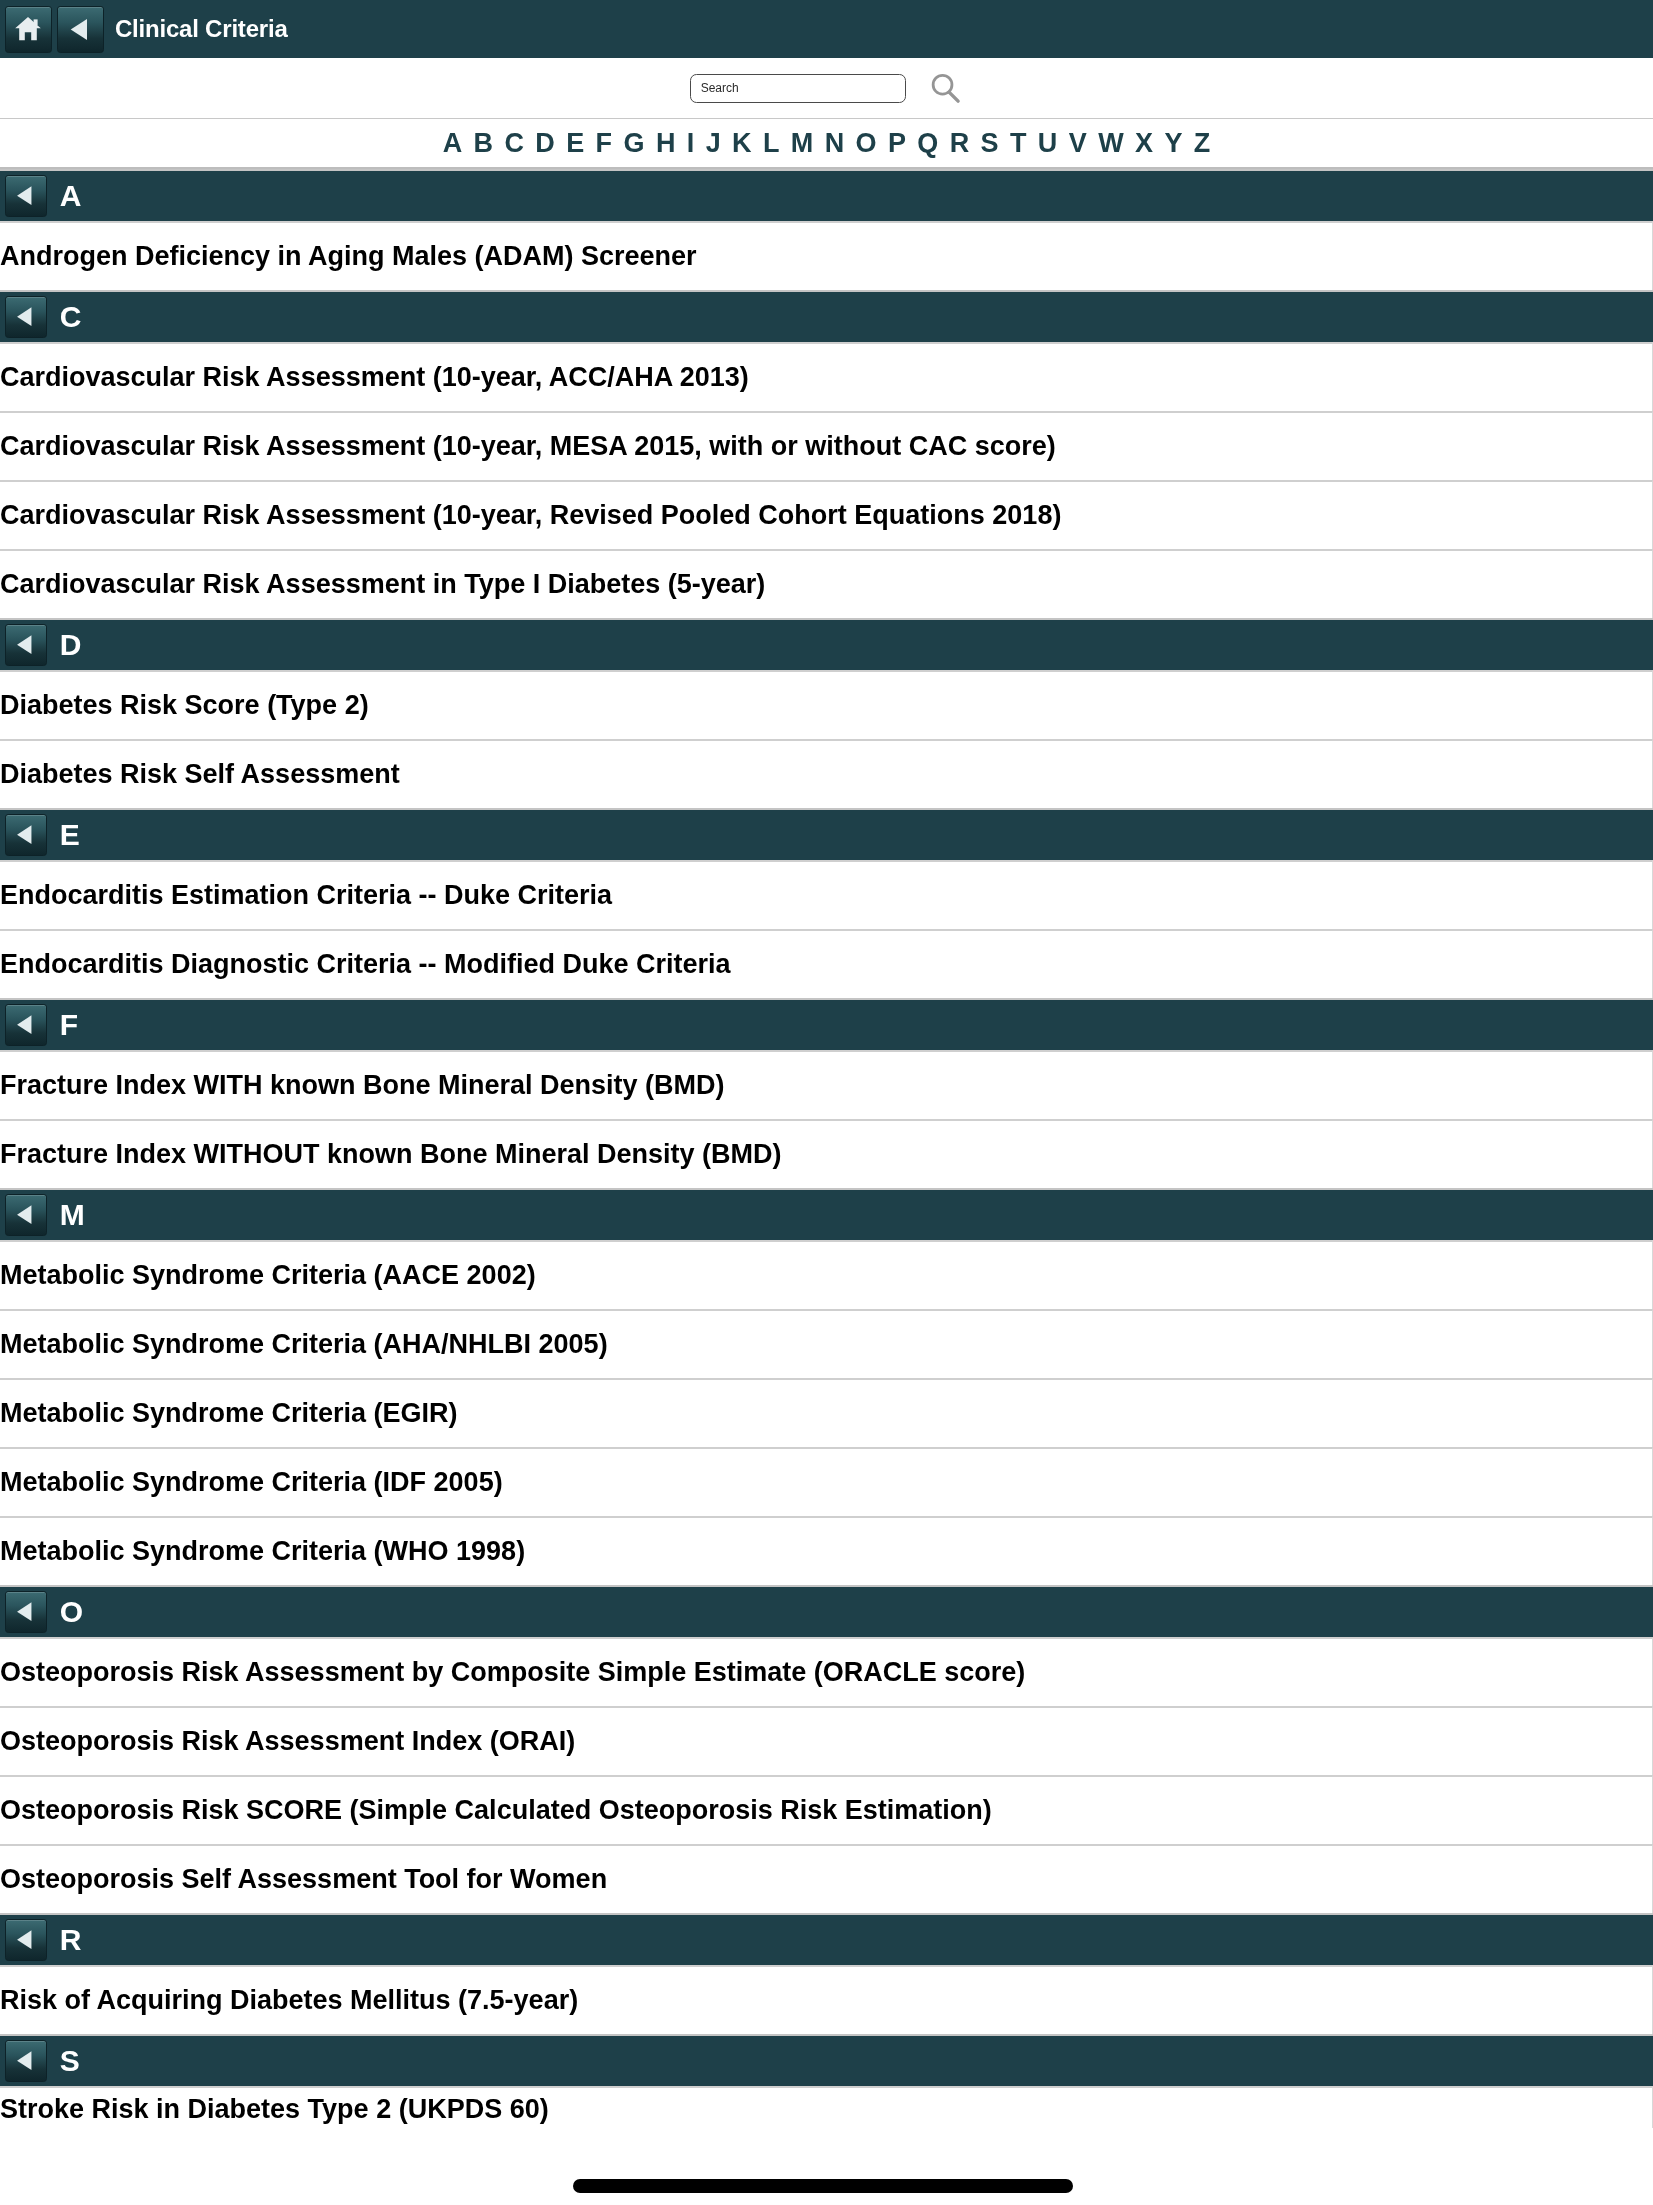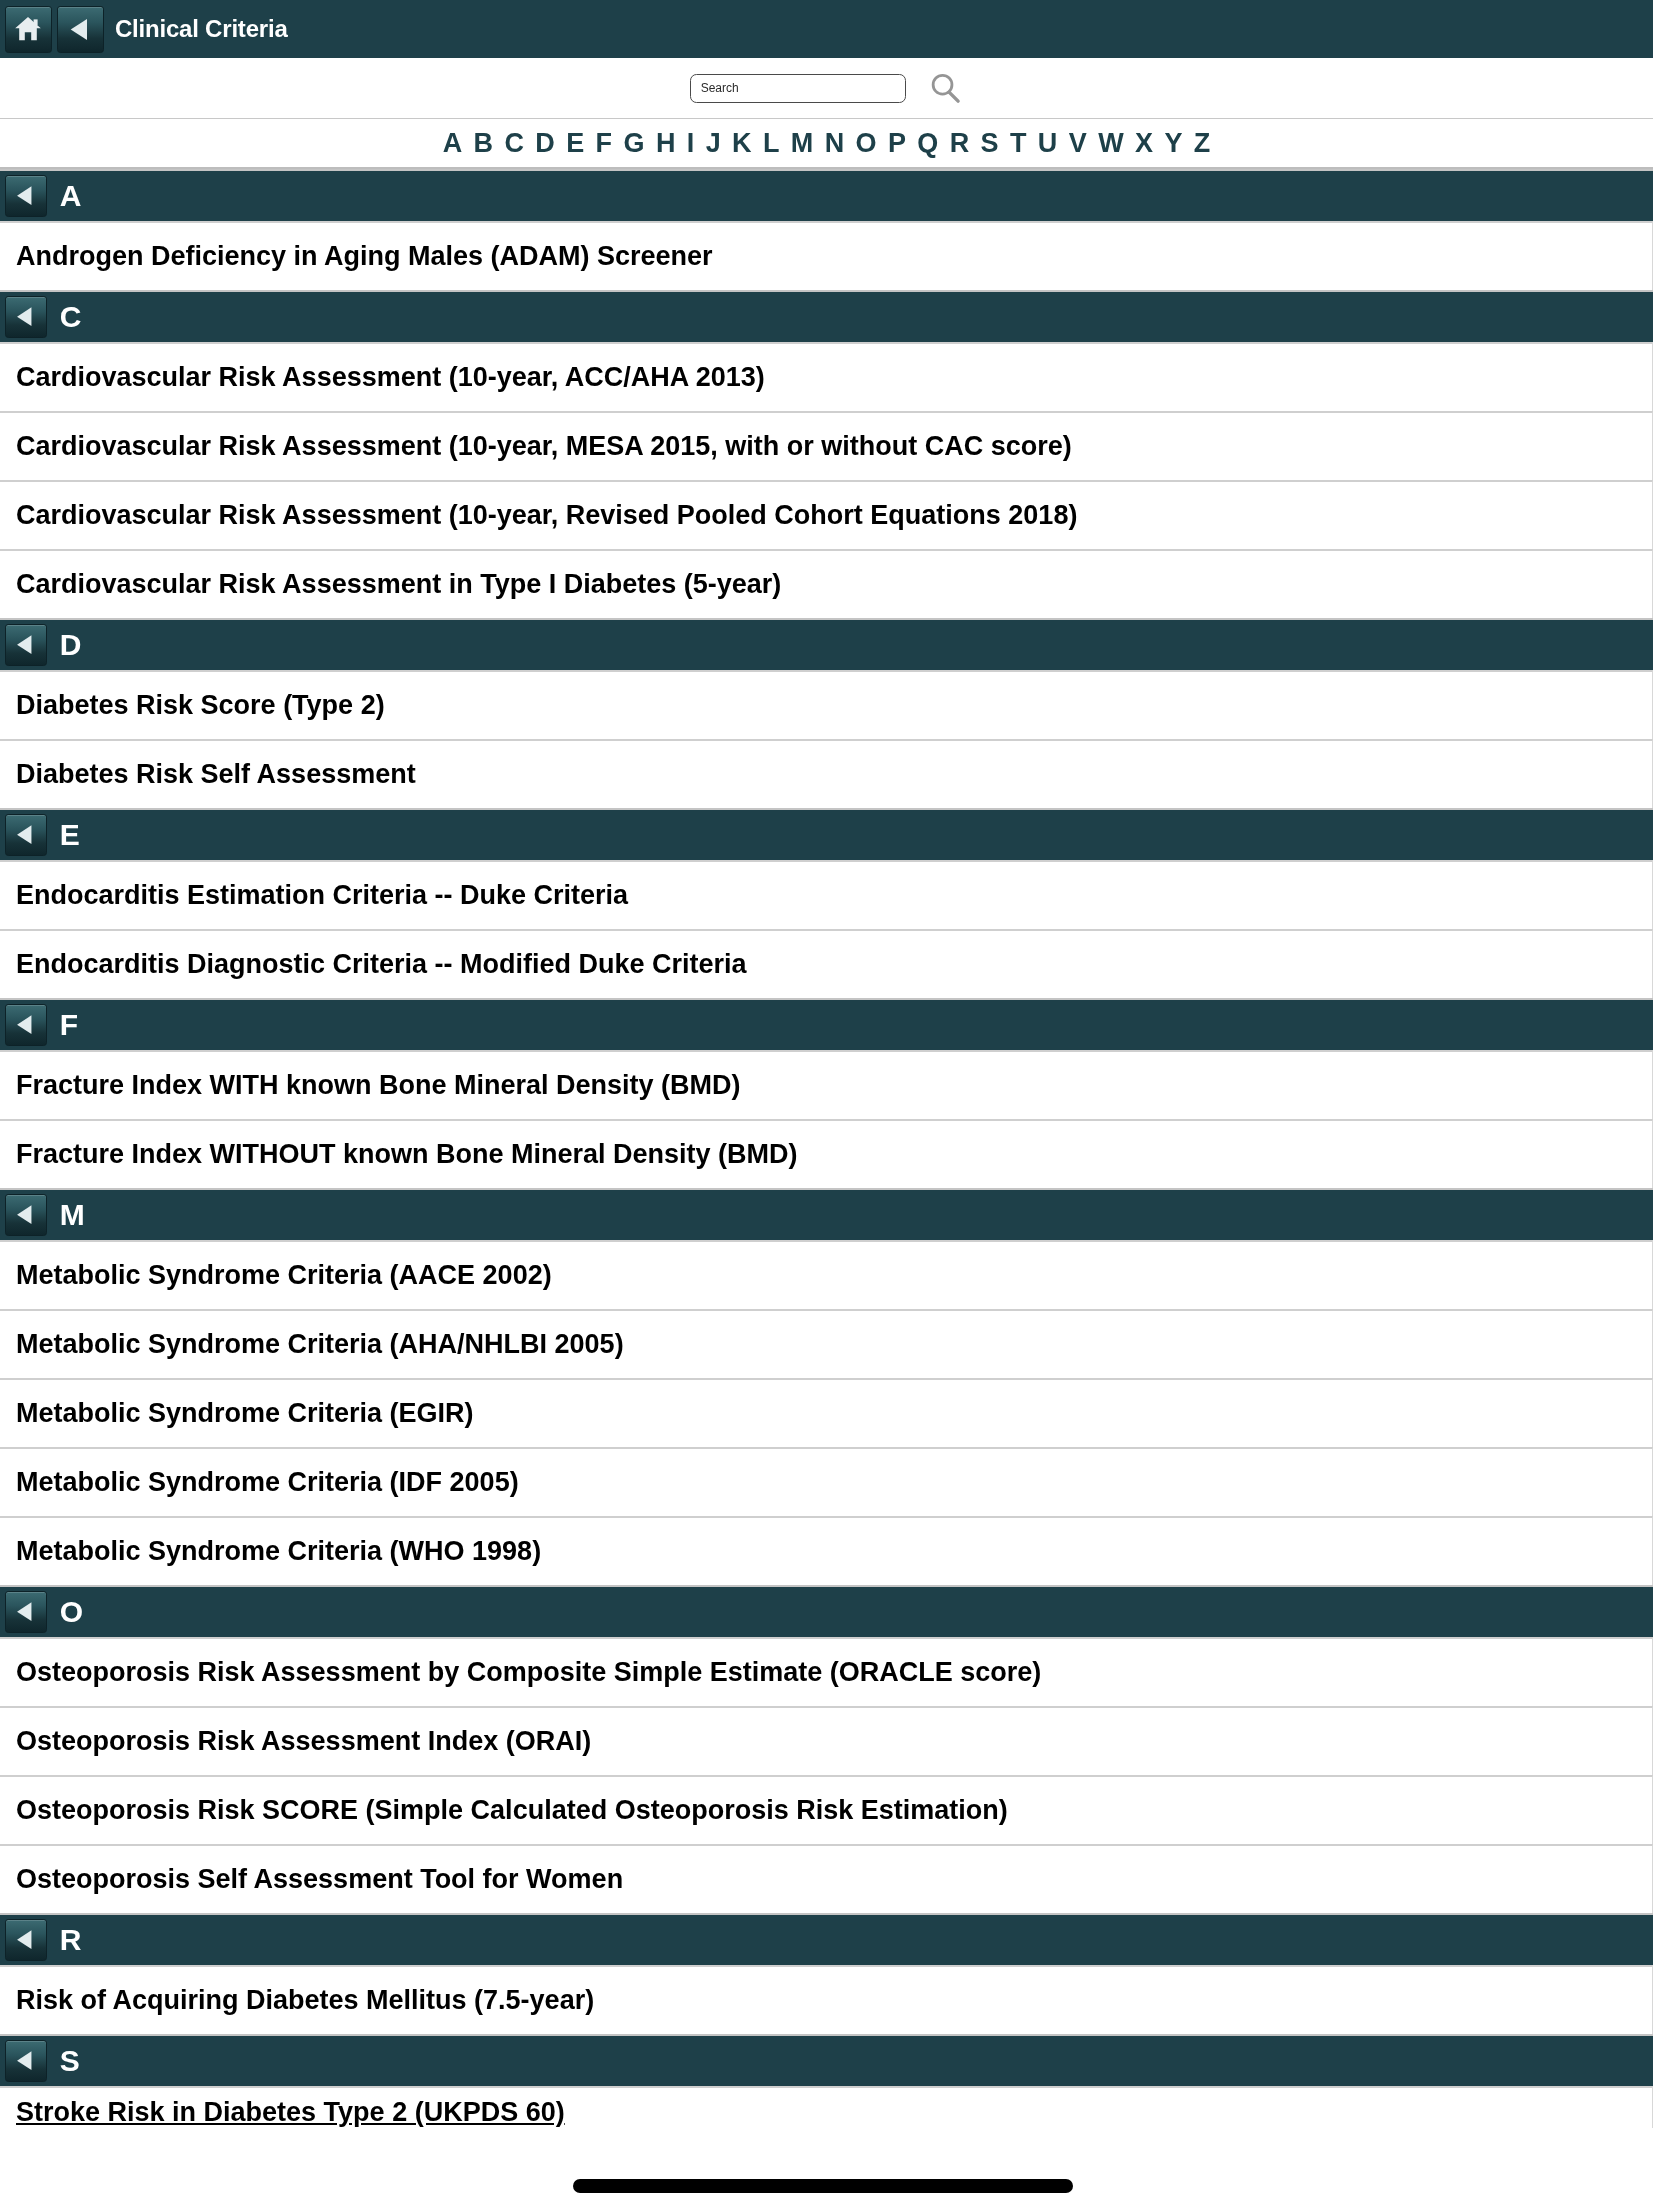--- a/index.html
+++ b/index.html
@@ -123,34 +123,33 @@
     margin-left: 13px;
     line-height: 1;
   }
 
   
   .list-row {
     height: 69px;
     background: #ffffff;
     display: flex;
     align-items: center;
-    padding-left: 16px;
     border-top: 2.4px solid #cfcfcf;
     border-right: 1.6px solid #d8d8d8;
     cursor: pointer;
   }
   .list-row:first-of-type { border-top: none; }
   .list-row-label {
     font-size: 27px;
     font-weight: bold;
     color: #000000;
     line-height: 1.1;
     white-space: nowrap;
   }
-  .list-row.clipped { height: 42px; align-items: flex-end; overflow: hidden; text-decoration: underline; }
+  .list-row.clipped { height: 42px; align-items: center; overflow: hidden; }
   .list-row.clipped .list-row-label { margin-top: 3.2px; }
 
   
   .hscrollbar {
     position: absolute;
     left: 573px;
     top: 2179px;
     width: 500px;
     height: 13.7px;
     background: #000000;

